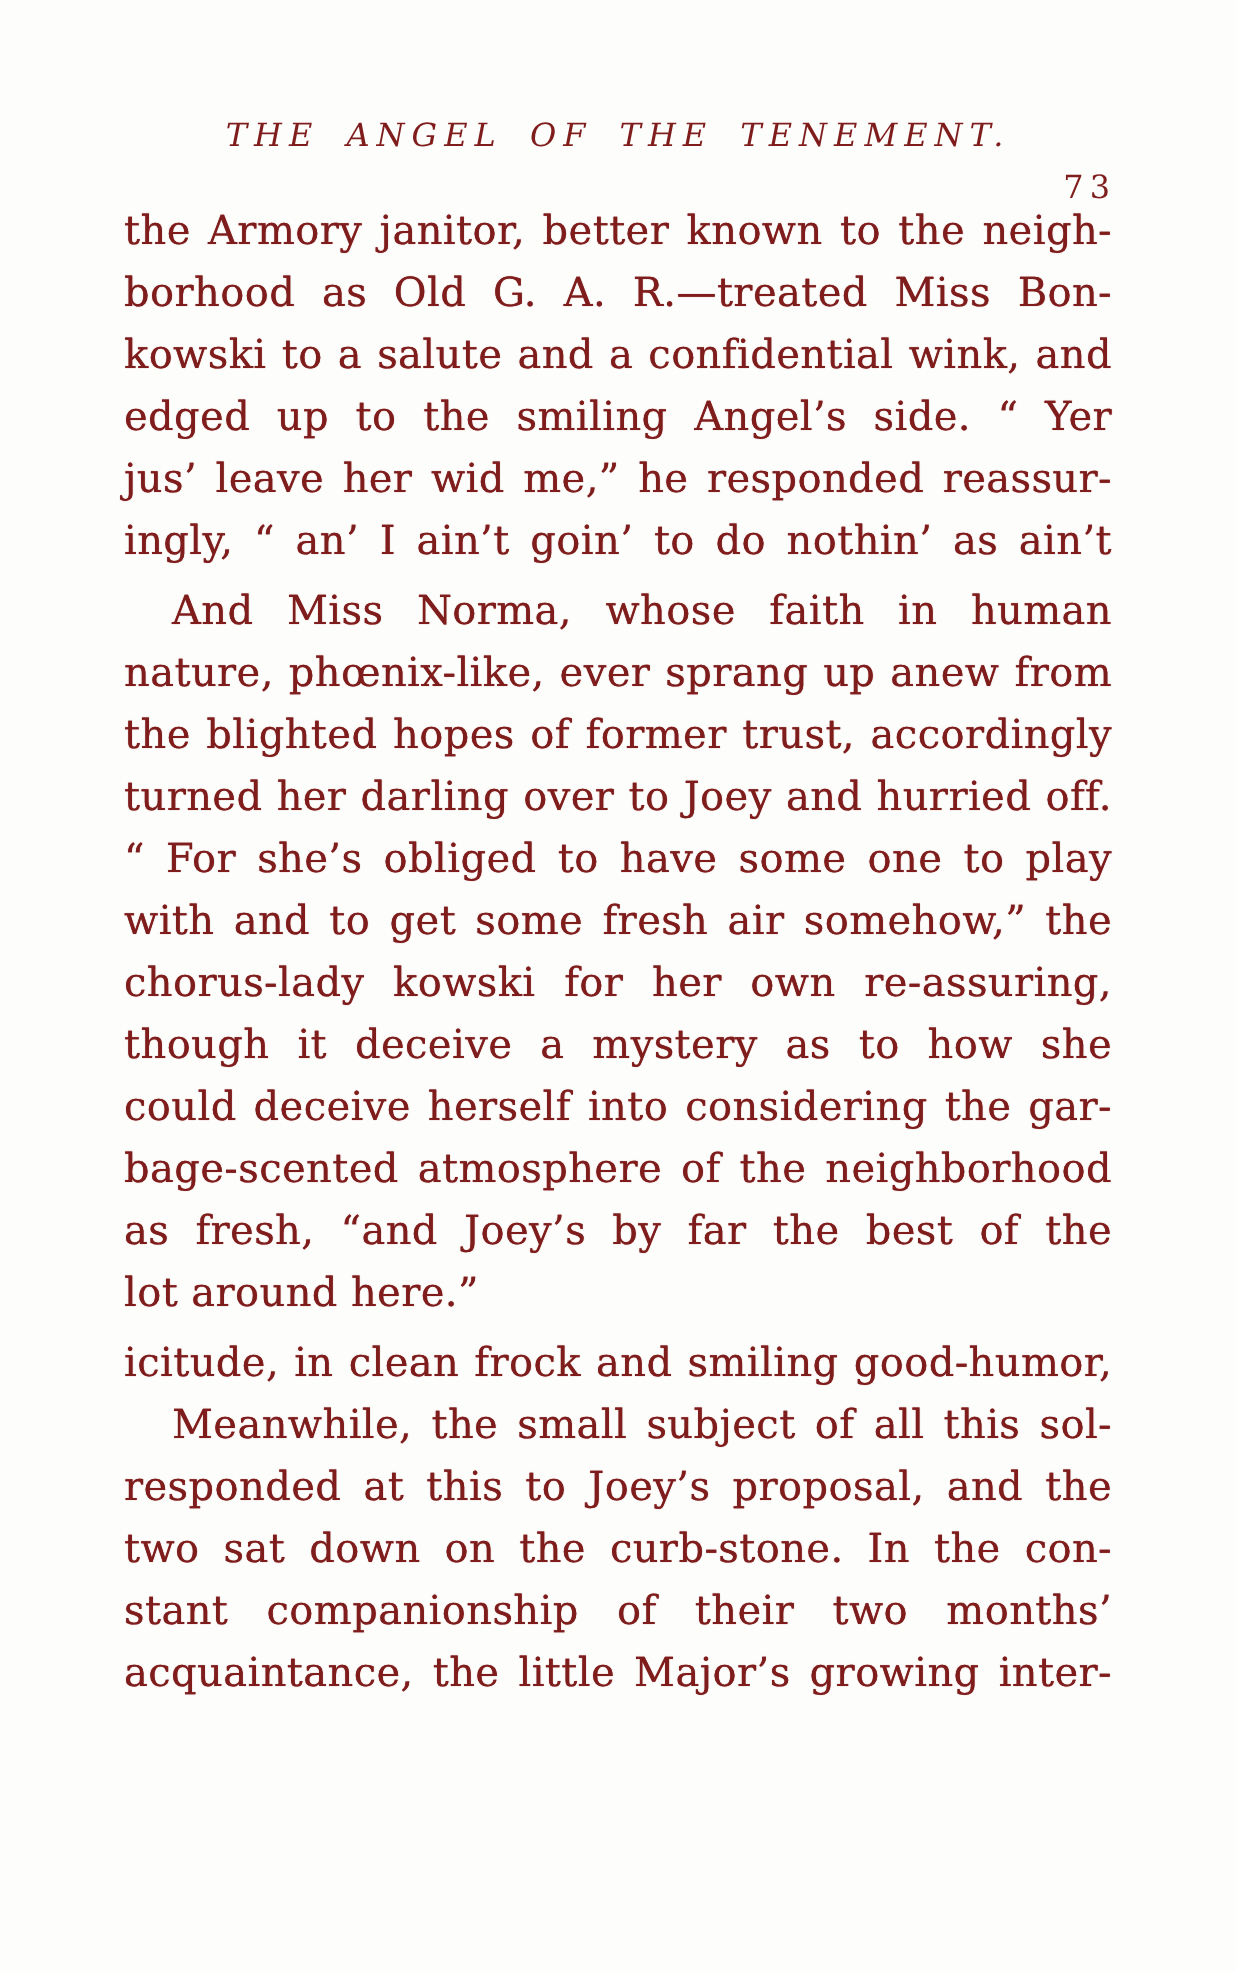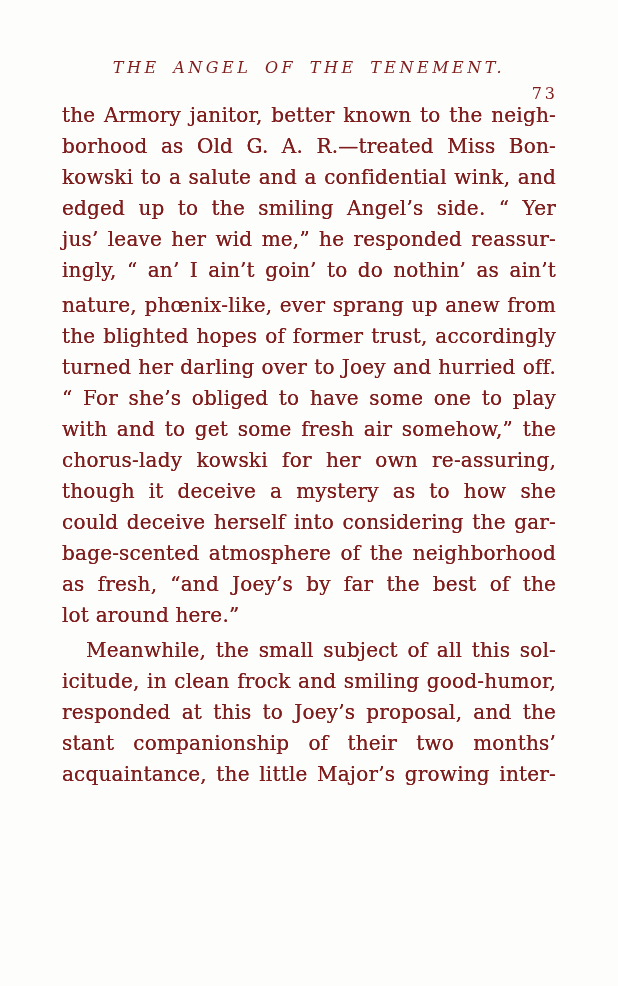--- a/index.html
+++ b/index.html
@@ -80,35 +80,37 @@
     <p class="para">
       <span class="bline" style="display:block">the Armory janitor, better known to the neigh-</span>
       <span class="bline" style="display:block">borhood as Old G. A. R.—treated Miss Bon-</span>
       <span class="bline" style="display:block">kowski to a salute and a confidential wink, and</span>
       <span class="bline" style="display:block">edged up to the smiling Angel’s side.  “ Yer</span>
       <span class="bline" style="display:block">jus’ leave her wid me,” he responded reassur-</span>
       <span class="bline" style="display:block">ingly, “ an’ I ain’t goin’ to do nothin’ as ain’t</span>
     </p>
 
     <p class="para">
+      <span class="bline indent" style="display:block">And Miss Norma, whose faith in human</span>
       <span class="bline" style="display:block">nature, phœnix-like, ever sprang up anew from</span>
       <span class="bline" style="display:block">the blighted hopes of former trust, accordingly</span>
       <span class="bline" style="display:block">turned her darling over to Joey and hurried off.</span>
       <span class="bline" style="display:block">“ For she’s obliged to have some one to play</span>
       <span class="bline" style="display:block">with and to get some fresh air somehow,” the</span>
       <span class="bline" style="display:block">chorus-lady kowski for her own re-assuring,</span>
       <span class="bline" style="display:block">though it deceive a mystery as to how she</span>
       <span class="bline" style="display:block">could deceive herself into considering the gar-</span>
       <span class="bline" style="display:block">bage-scented atmosphere of the neighborhood</span>
       <span class="bline" style="display:block">as fresh, “and Joey’s by far the best of the</span>
       <span class="bline short" style="display:block">lot around here.”</span>
     </p>
 
     <p class="para">
+      <span class="bline" style="display:block">icitude, in clean frock and smiling good-humor,</span>
       <span class="bline indent" style="display:block">Meanwhile, the small subject of all this sol-</span>
-      <span class="bline" style="display:block">icitude, in clean frock and smiling good-humor,</span>
       <span class="bline" style="display:block">responded at this to Joey’s proposal, and the</span>
+      <span class="bline" style="display:block">two sat down on the curb-stone.  In the con-</span>
       <span class="bline" style="display:block">stant companionship of their two months’</span>
       <span class="bline" style="display:block">acquaintance, the little Major’s growing inter-</span>
     </p>
 
   </main>
 </div>
 
 </body></html>

